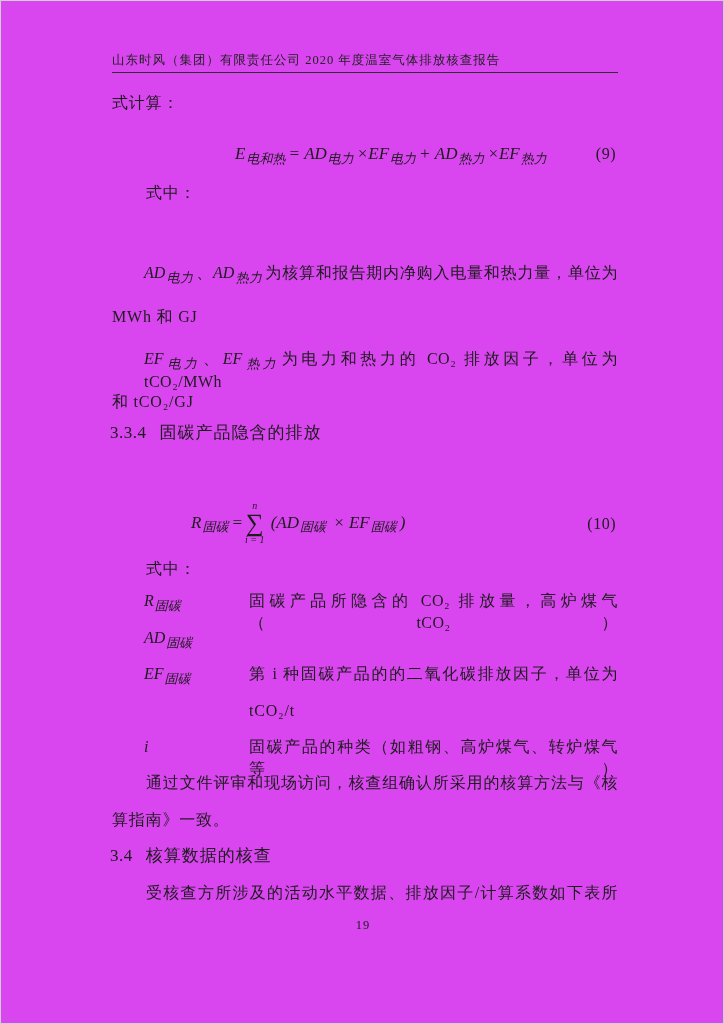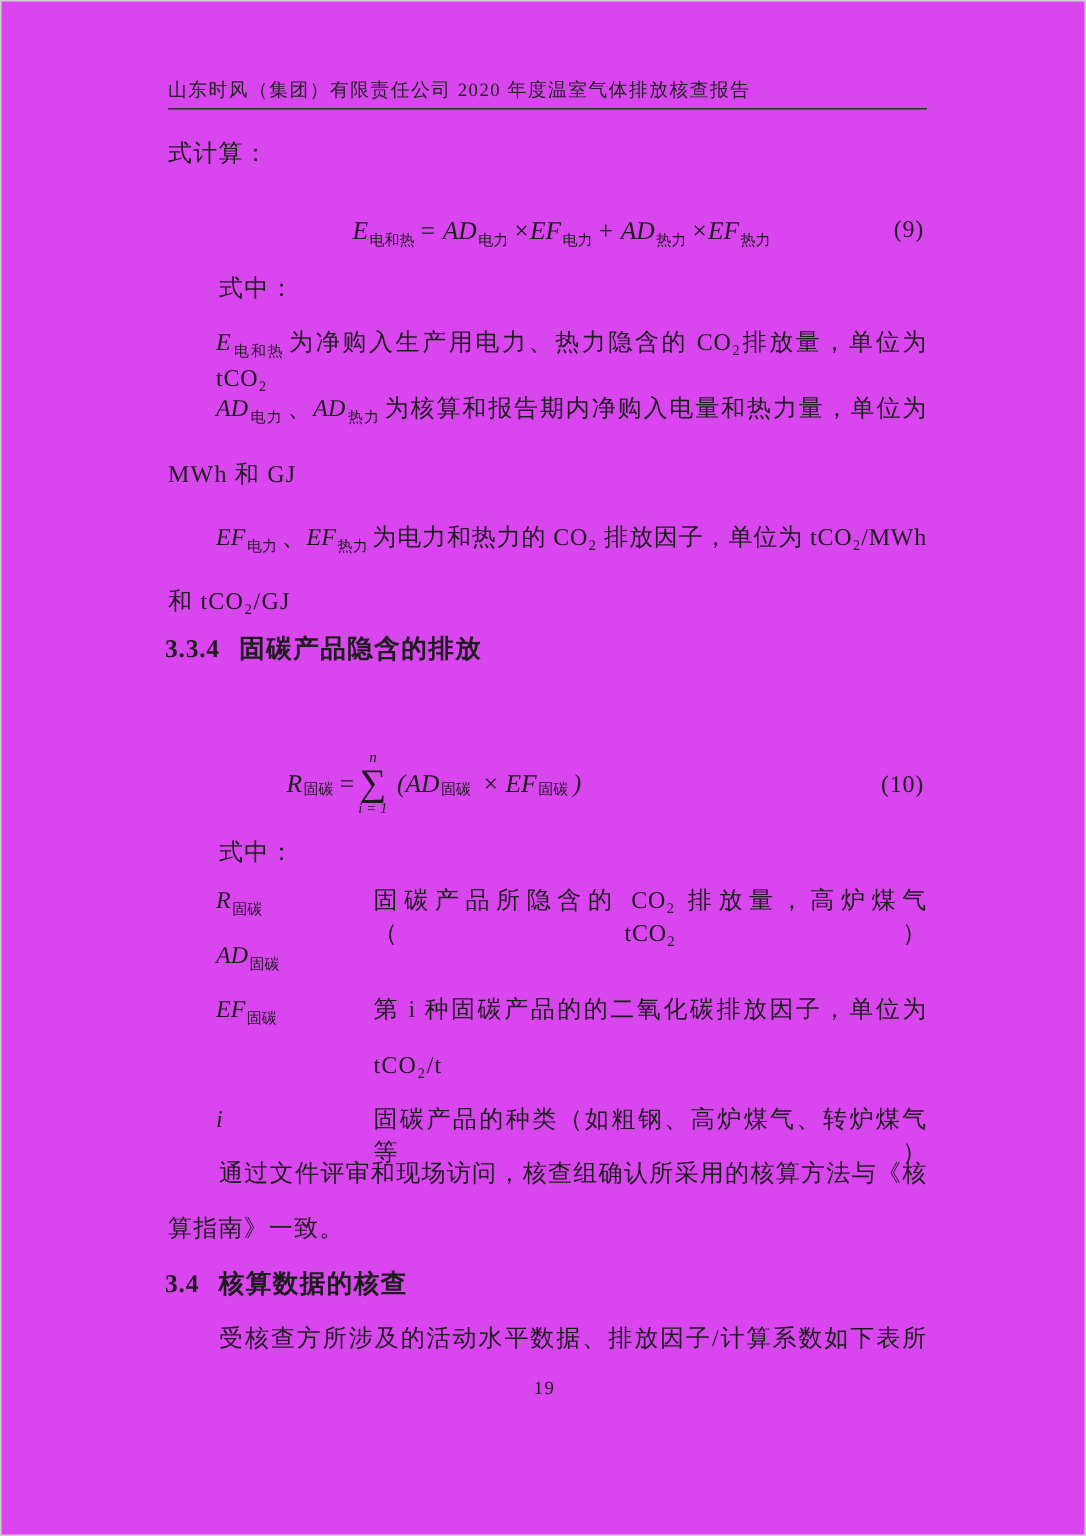--- a/index.html
+++ b/index.html
@@ -26,36 +26,36 @@
     border-top:1.5px solid #2e2e2e;
   }
 
   
   .t { font-size:16px; line-height:22px; letter-spacing:0.8px; white-space:nowrap; }
   .just { white-space:normal; text-align:justify; text-align-last:justify; letter-spacing:0.5px; }
 
   
   .var { font-style:italic; letter-spacing:0; }
   .sub {
-    font-size:10px; letter-spacing:0;
+    font-style:italic; font-size:13px; letter-spacing:0;
     position:relative; top:4px; margin:0 3px 0 1px;
   }
   .op { font-style:italic; letter-spacing:0; }
   .formula { font-size:17px; line-height:24px; }
   .f-num { position:absolute; right:2px; top:0; font-style:normal; font-size:16px; letter-spacing:0.5px; }
 
   
   .sum { display:inline-flex; flex-direction:column; align-items:center; line-height:1; margin:0 2px; }
   .sum-top { font-size:10px; font-style:italic; }
   .sigma { font-size:25px; font-style:normal; line-height:0.95; }
   .sum-bot { font-size:10px; font-style:italic; }
   .f10-row { display:flex; align-items:center; }
 
   
-  .heading { font-weight:bold; font-size:17px; line-height:23px; white-space:nowrap; letter-spacing:1px; }
+  .heading { font-weight:normal; font-size:17px; line-height:23px; white-space:nowrap; letter-spacing:1px; }
   .h-num { font-family:"Liberation Serif","DejaVu Serif",serif; letter-spacing:0.5px; margin-right:13px; }
   .h-title { font-family:"Liberation Sans","DejaVu Sans",sans-serif; }
 
   
   .pageno { top:917px; left:0; width:724px; text-align:center; font-size:12.5px; letter-spacing:1px; }
 </style>
 </head>
 <body>
 
 <div class="page">
@@ -65,21 +65,20 @@
 
   <div class="abs t" style="top:91px; left:111px;">式计算：</div>
 
   <div class="abs formula" style="top:141px; left:111px; width:506px;">
     <span style="margin-left:123px;"><span class="var">E</span><span class="sub">电和热</span><span class="op">=</span>&nbsp;<span class="var">AD</span><span class="sub">电力</span><span class="op">×</span><span class="var">EF</span><span class="sub">电力</span><span class="op">+</span>&nbsp;<span class="var">AD</span><span class="sub">热力</span><span class="op">×</span><span class="var">EF</span><span class="sub">热力</span></span>
     <span class="f-num">(9)</span>
   </div>
 
   <div class="abs t" style="top:181px; left:145px;">式中：</div>
 
-  <div class="abs t just" style="top:217px; left:143px; width:474px;"><span class="var">E</span><span class="sub">电和热</span><span>为净购入生产用电力、热力隐含的 CO₂排放量，单位为 tCO₂</span></div>
 
   <div class="abs t just" style="top:261px; left:143px; width:474px;"><span class="var">AD</span><span class="sub">电力</span><span>、</span><span class="var">AD</span><span class="sub">热力</span><span>为核算和报告期内净购入电量和热力量，单位为</span></div>
 
   <div class="abs t" style="top:305px; left:111px;">MWh 和 GJ</div>
 
   <div class="abs t just" style="top:347px; left:143px; width:474px;"><span class="var">EF</span><span class="sub">电力</span><span>、</span><span class="var">EF</span><span class="sub">热力</span><span>为电力和热力的 CO₂ 排放因子，单位为 tCO₂/MWh</span></div>
 
   <div class="abs t" style="top:390px; left:111px;">和 tCO₂/GJ</div>
 
   <div class="abs heading" style="top:420px; left:109px;"><span class="h-num">3.3.4</span><span class="h-title">固碳产品隐含的排放</span></div>

